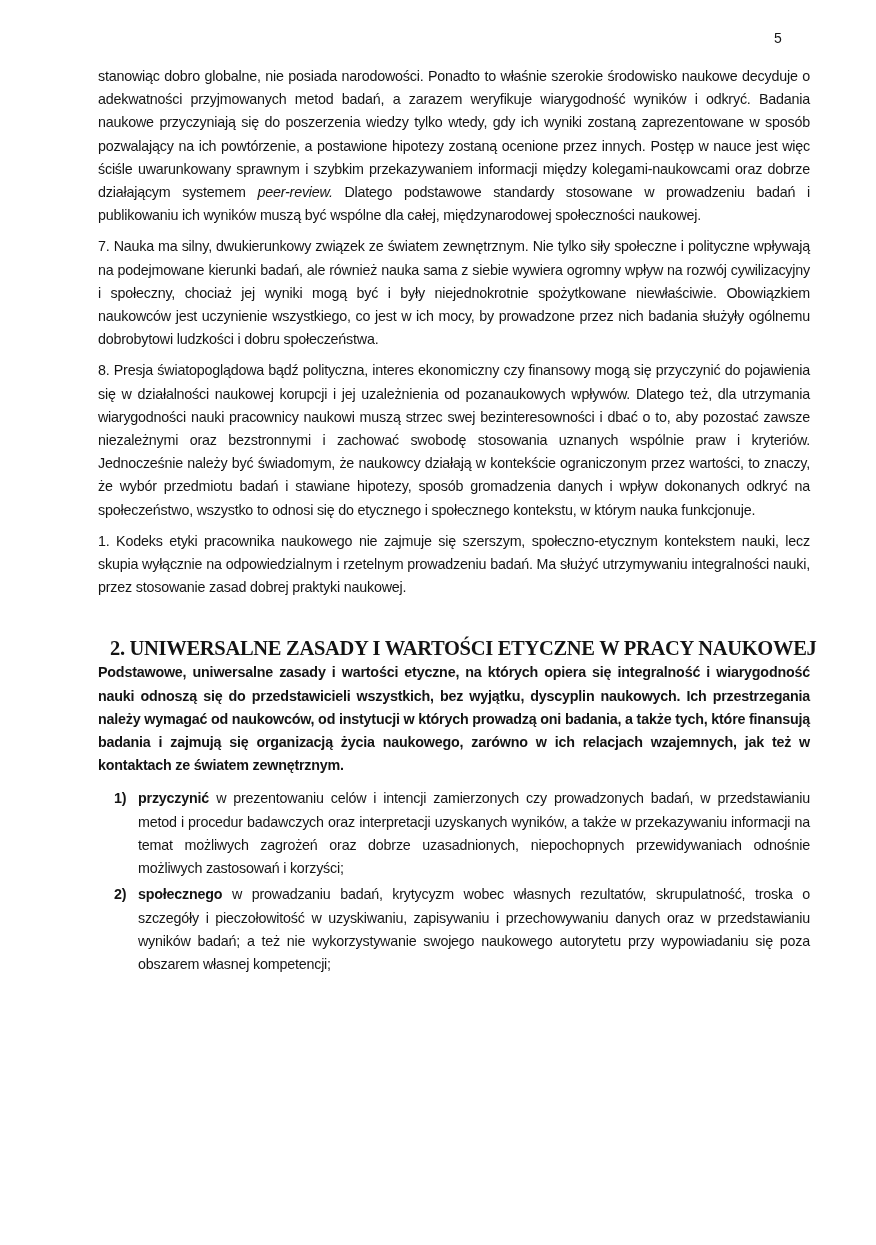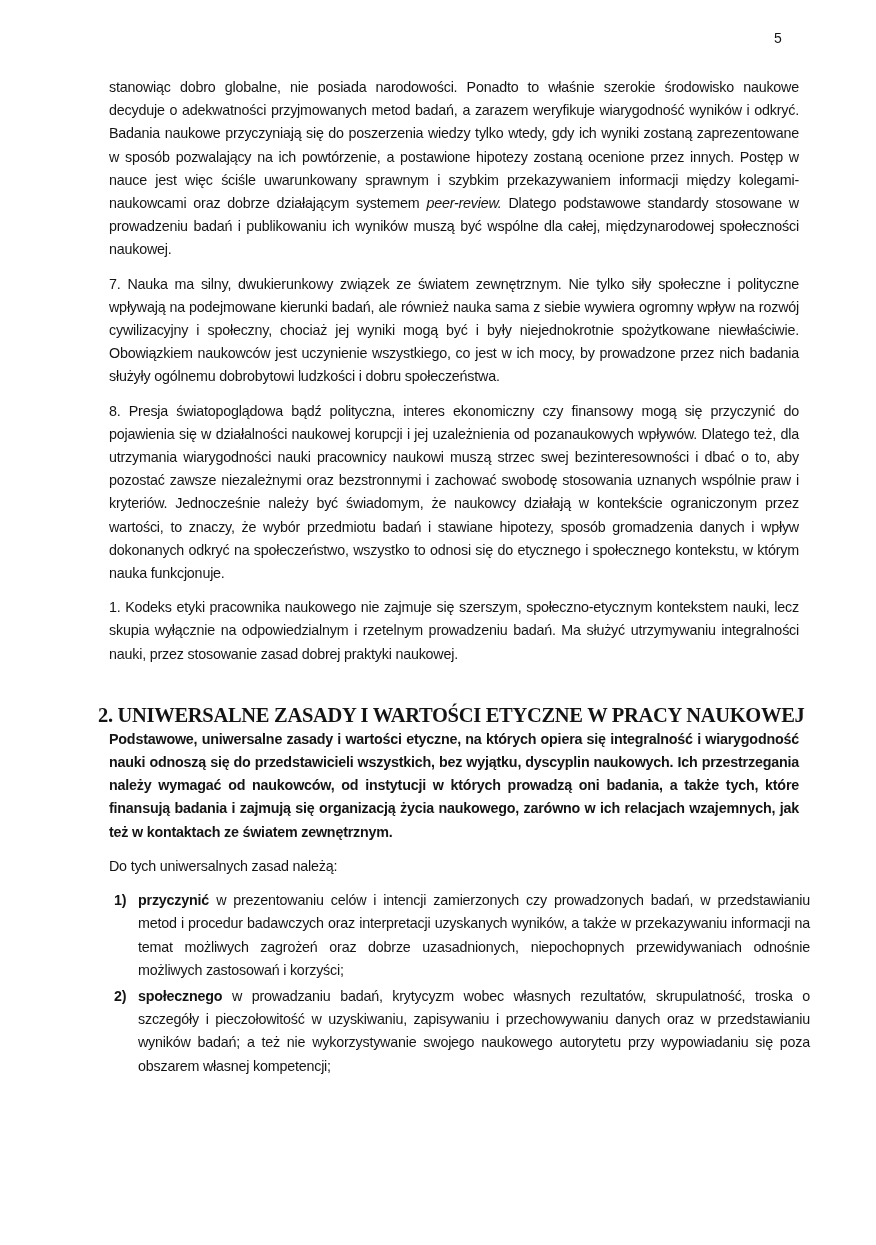--- a/index.html
+++ b/index.html
@@ -1,43 +1,42 @@
 <!DOCTYPE html>
 <html><head>
 <meta charset="utf-8">
 <style>
   html, body { margin:0; padding:0; background:#ffffff; }
   body { width:876px; height:1245px; position:relative; overflow:hidden; color:#141414;
          font-family:"Liberation Sans", sans-serif; }
   .page-num { position:absolute; top:30px; left:774px; font-size:14px; }
   .content { position:absolute; left:98px; top:65px; width:712px; }
-  p { margin:11px; font-size:14.3px; line-height:23.2px; text-align:justify; letter-spacing:-0.2px; }
+  p { margin:0; font-size:14.3px; line-height:23.2px; text-align:justify; letter-spacing:-0.2px; }
   .para { margin-bottom:8px; }
   h2 { font-family:"Liberation Serif", serif; font-weight:bold; font-size:20.5px;
-       margin:36px 0 0 0; line-height:26px; letter-spacing:-0.3px; white-space:nowrap; }
+       margin:36px 0 0 12px; line-height:26px; letter-spacing:-0.3px; white-space:nowrap; }
   .intro { margin-top:0;font-weight:bold; }
   ol { list-style:none; margin:10px 0 0 0; padding:0; }
   li { position:relative; padding-left:40px; margin-bottom:3px; font-size:14.3px; line-height:23.2px; text-align:justify; letter-spacing:-0.2px; }
   .num { position:absolute; left:16px; top:0; font-weight:bold; }
   .term { font-weight:bold; }
 </style>
 </head>
 <body>
 
 <div class="page-num">5</div>
 
 <div class="content">
   <p class="para"><span>stanowiąc dobro globalne, nie posiada narodowości. Ponadto to właśnie szerokie środowisko naukowe decyduje o adekwatności przyjmowanych metod badań, a zarazem weryfikuje wiarygodność wyników i odkryć. Badania naukowe przyczyniają się do poszerzenia wiedzy tylko wtedy, gdy ich wyniki zostaną zaprezentowane w sposób pozwalający na ich powtórzenie, a postawione hipotezy zostaną ocenione przez innych. Postęp w nauce jest więc ściśle uwarunkowany sprawnym i szybkim przekazywaniem informacji między kolegami-naukowcami oraz dobrze działającym systemem </span><i>peer-review.</i><span> Dlatego podstawowe standardy stosowane w prowadzeniu badań i publikowaniu ich wyników muszą być wspólne dla całej, międzynarodowej społeczności naukowej.</span></p>
   <p class="para">7. Nauka ma silny, dwukierunkowy związek ze światem zewnętrznym. Nie tylko siły społeczne i polityczne wpływają na podejmowane kierunki badań, ale również nauka sama z siebie wywiera ogromny wpływ na rozwój cywilizacyjny i społeczny, chociaż jej wyniki mogą być i były niejednokrotnie spożytkowane niewłaściwie. Obowiązkiem naukowców jest uczynienie wszystkiego, co jest w ich mocy, by prowadzone przez nich badania służyły ogólnemu dobrobytowi ludzkości i dobru społeczeństwa.</p>
   <p class="para">8. Presja światopoglądowa bądź polityczna, interes ekonomiczny czy finansowy mogą się przyczynić do pojawienia się w działalności naukowej korupcji i jej uzależnienia od pozanaukowych wpływów. Dlatego też, dla utrzymania wiarygodności nauki pracownicy naukowi muszą strzec swej bezinteresowności i dbać o to, aby pozostać zawsze niezależnymi oraz bezstronnymi i zachować swobodę stosowania uznanych wspólnie praw i kryteriów. Jednocześnie należy być świadomym, że naukowcy działają w kontekście ograniczonym przez wartości, to znaczy, że wybór przedmiotu badań i stawiane hipotezy, sposób gromadzenia danych i wpływ dokonanych odkryć na społeczeństwo, wszystko to odnosi się do etycznego i społecznego kontekstu, w którym nauka funkcjonuje.</p>
   <p class="para">1. Kodeks etyki pracownika naukowego nie zajmuje się szerszym, społeczno-etycznym kontekstem nauki, lecz skupia wyłącznie na odpowiedzialnym i rzetelnym prowadzeniu badań. Ma służyć utrzymywaniu integralności nauki, przez stosowanie zasad dobrej praktyki naukowej.</p>
 
   <h2>2. UNIWERSALNE ZASADY I WARTOŚCI ETYCZNE  W PRACY NAUKOWEJ</h2>
   <p class="para intro">Podstawowe, uniwersalne zasady i wartości etyczne, na których opiera się integralność i wiarygodność nauki odnoszą się do przedstawicieli wszystkich, bez wyjątku, dyscyplin naukowych. Ich przestrzegania należy wymagać od naukowców, od instytucji w których prowadzą oni badania, a także tych, które finansują badania i zajmują się organizacją życia naukowego, zarówno w ich relacjach wzajemnych, jak też w kontaktach ze światem zewnętrznym.</p>
-  <p>Do tych uniwersalnych zasad należą:</p>
 
   <ol>
     <li>
       <span class="num">1)</span><span class="term">przyczynić</span><span> w prezentowaniu celów i intencji zamierzonych czy prowadzonych badań, w przedstawianiu metod i procedur badawczych oraz interpretacji uzyskanych wyników, a także w przekazywaniu informacji na temat możliwych zagrożeń oraz dobrze uzasadnionych, niepochopnych przewidywaniach odnośnie możliwych zastosowań i korzyści;</span>
     </li>
     <li>
       <span class="num">2)</span><span class="term">społecznego</span><span> w prowadzaniu badań, krytycyzm wobec własnych rezultatów, skrupulatność, troska o szczegóły i pieczołowitość w uzyskiwaniu, zapisywaniu i przechowywaniu danych oraz w przedstawianiu wyników badań; a też nie wykorzystywanie swojego naukowego autorytetu przy wypowiadaniu się poza obszarem własnej kompetencji;</span>
     </li>
   </ol>
 </div>

